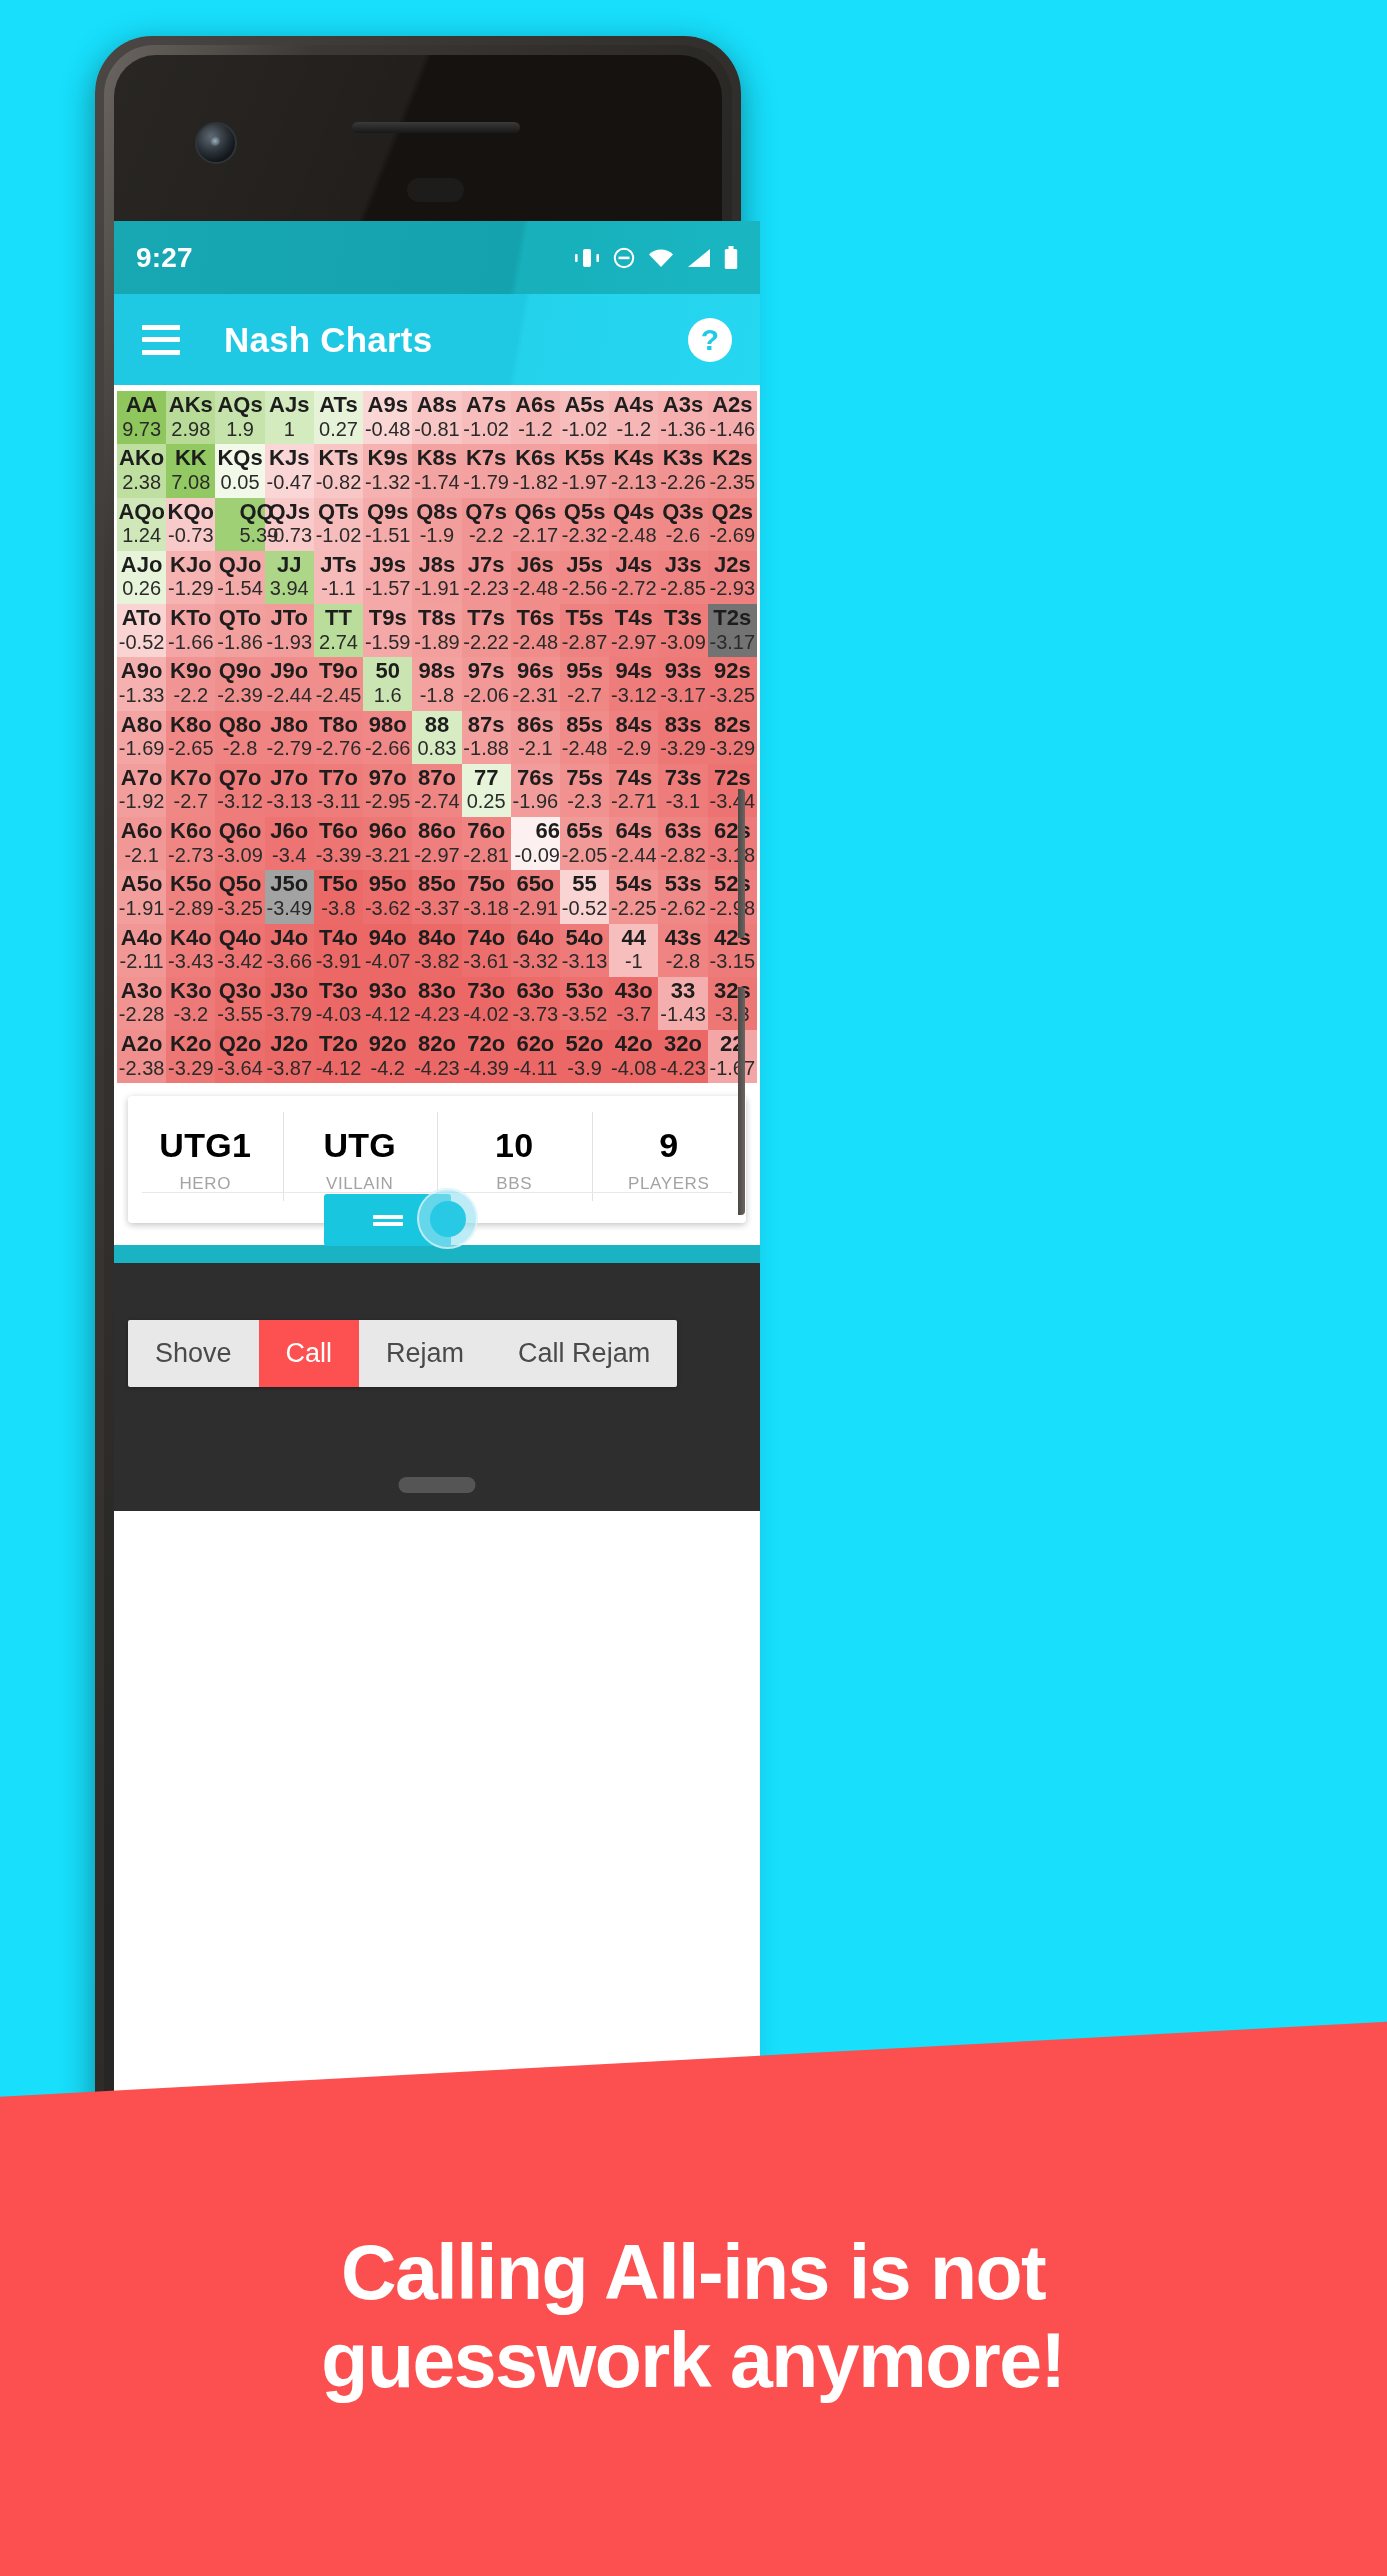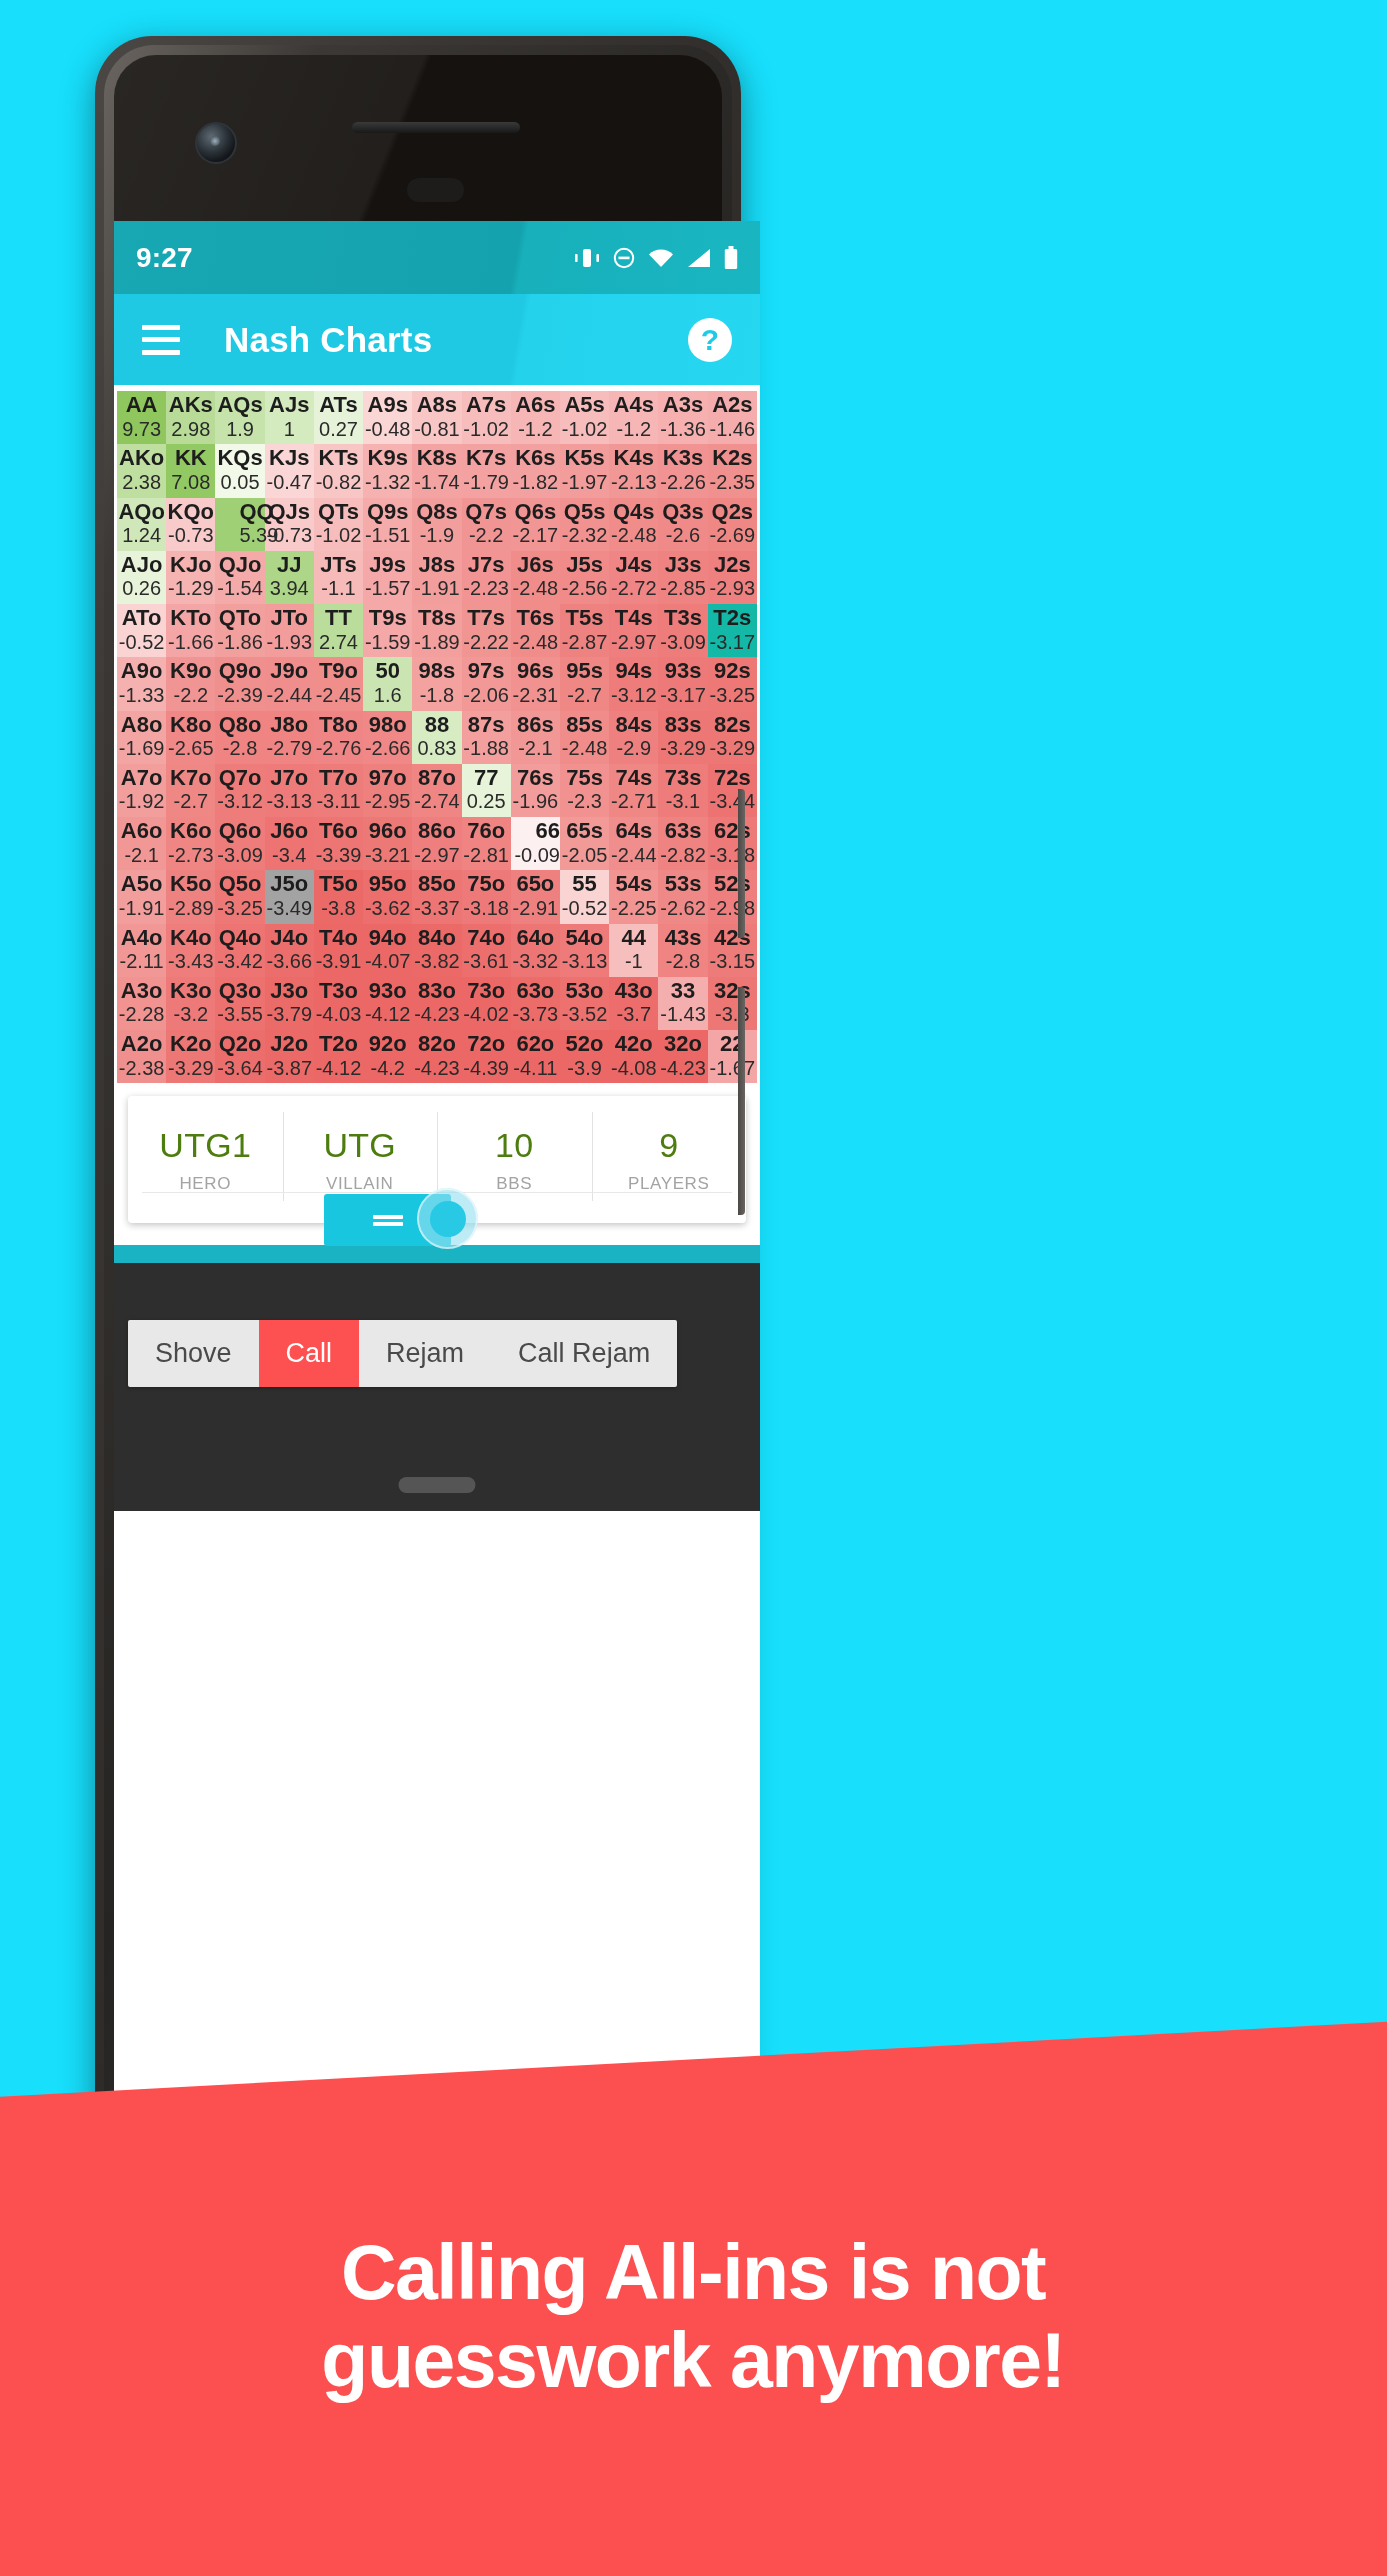--- a/index.html
+++ b/index.html
@@ -163,21 +163,21 @@
     position: relative;
   }
   .info-cell {
     flex: 1;
     display:flex; flex-direction:column; align-items:center; justify-content:center;
     position: relative;
   }
   .info-cell + .info-cell::before {
     content:""; position:absolute; left:0; top: 16px; bottom: 22px; width:1px; background:#e2e2e2;
   }
-  .info-val { font-size: 34px; font-weight: normal; color: #4d7c0f; letter-spacing:0.3px;}
+  .info-val { font-size: 34px; font-weight: bold; color: #000000; letter-spacing:0.3px;}
   .info-lbl { font-size: 17px; color: #a3a3a3; margin-top: 9px; letter-spacing: 0.6px;}
   #card-underline {
     position:absolute; left: 14px; right: 14px; bottom: 30px; height: 1px; background: #e8e8e8;
   }
 
   
   #sliderwrap {
     position: absolute; left: 0; right: 0; bottom: -34px; height: 63px; z-index: 5;
   }
   #slider-pill {
@@ -534,21 +534,21 @@
                     <span class="val">-2.87</span>
                   </td>
                   <td style="background: rgb(238, 127, 126);">
                     <span class="hand">T4s</span>
                     <span class="val">-2.97</span>
                   </td>
                   <td style="background: rgb(238, 124, 123);">
                     <span class="hand">T3s</span>
                     <span class="val">-3.09</span>
                   </td>
-                  <td style="background: #14b8a6; margin-left: 32px;">
+                  <td style="background: #737373; margin-left: 32px;">
                     <span class="hand">T2s</span>
                     <span class="val">-3.17</span>
                   </td>
                 </tr>
                 <tr>
                   <td style="background: rgb(245, 177, 176);">
                     <span class="hand">A9o</span>
                     <span class="val">-1.33</span>
                   </td>
                   <td style="background: rgb(241, 149, 148);">

